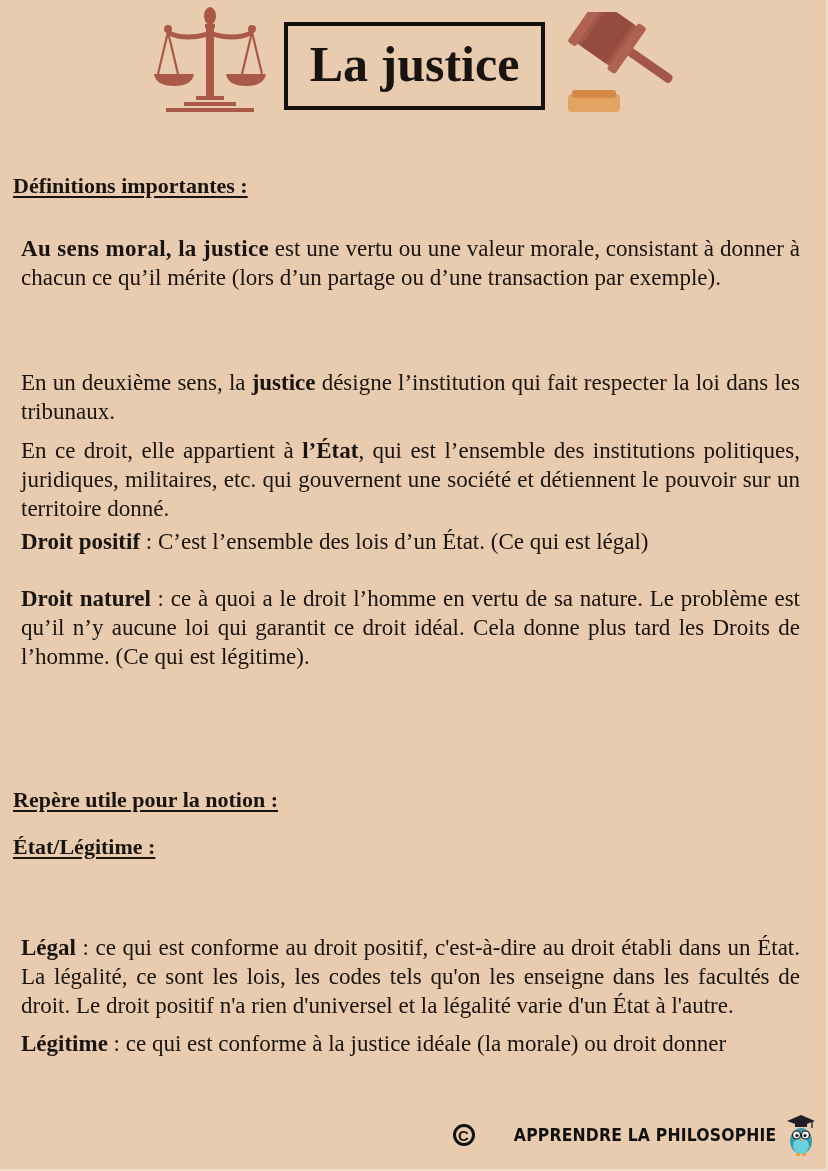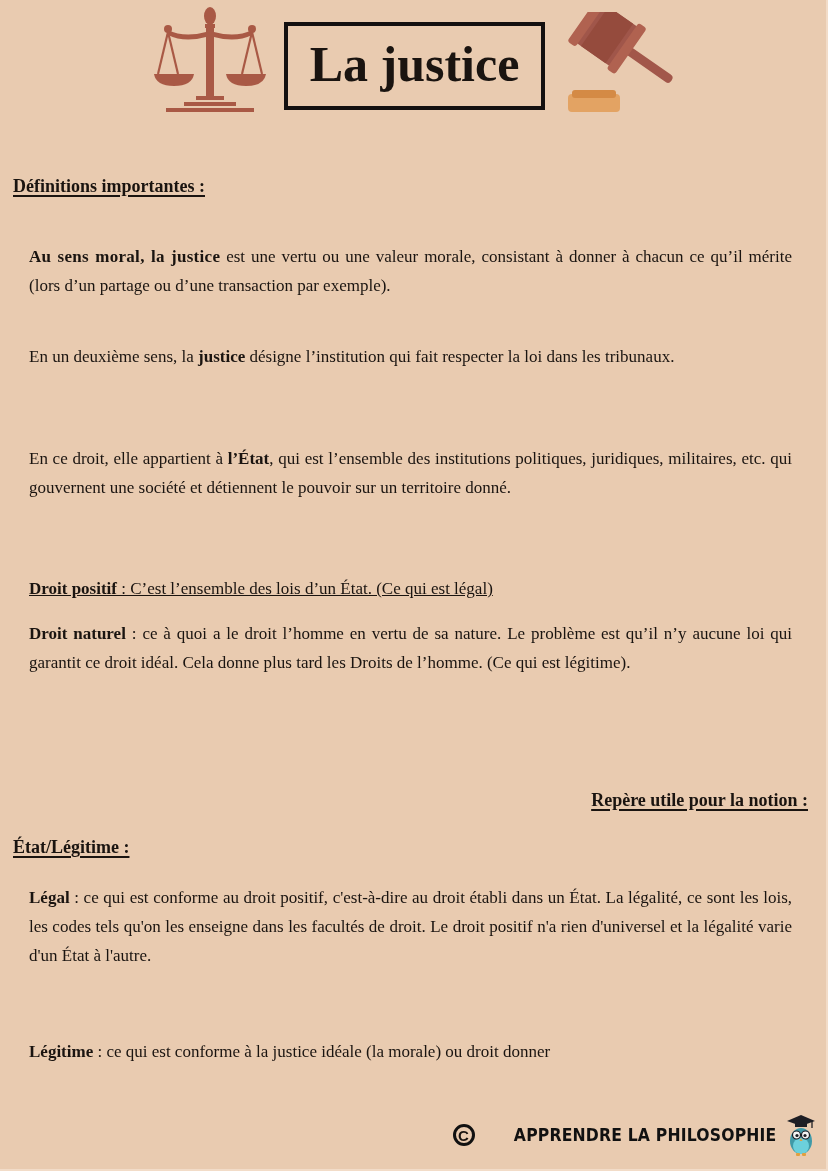--- a/index.html
+++ b/index.html
@@ -27,26 +27,26 @@
     display: flex; align-items: center; justify-content: center;
     box-sizing: content-box;
   }
   .title-text {
     font-size: 50px; font-weight: bold; letter-spacing: 0px;
     line-height: 1; margin-top: -4px;
   }
 
   .content { position: absolute; left: 13px; width: 795px; }
   .h-section {
-    font-size: 18px; font-weight: bold; text-decoration: underline;
+    font-size: 22px; font-weight: bold; text-decoration: underline;
     text-decoration-thickness: 2px; text-underline-offset: 3px;
     margin: 0; line-height: 30px; white-space: nowrap;
   }
   .para {
-    font-size: 17px; line-height: 29px; margin: 16px;
+    font-size: 23px; line-height: 29px; margin: 8px;
     text-align: justify; text-align-last: left;
   }
   .para b { font-weight: bold; }
   .para.spread b { letter-spacing: 0.3px; }
 
   .footer {
     position: absolute; right: 12px; top: 1112px; height: 46px;
     display: flex; align-items: center; gap: 10px;
   }
   .copyright {
@@ -118,52 +118,52 @@
 <div class="content" style="top:171px;">
   <h2 class="h-section">Définitions importantes :</h2>
 </div>
 
 <div class="content" style="top:226px;">
   <p class="para spread">
     <b>Au sens moral, la justice</b><span> est une vertu ou une valeur morale, consistant à donner à chacun ce qu’il mérite (lors d’un partage ou d’une transaction par exemple).</span>
   </p>
 </div>
 
-<div class="content" style="top:326px;">
+<div class="content" style="top:360px;">
   <p class="para">
     <span>En un deuxième sens, la </span><b>justice</b><span> désigne l’institution qui fait respecter la loi dans les tribunaux.</span>
   </p>
 </div>
 
 <div class="content" style="top:428px;">
   <p class="para">
     <span>En ce droit, elle appartient à </span><b>l’État</b><span>, qui est l’ensemble des institutions politiques, juridiques, militaires, etc. qui gouvernent une société et détiennent le pouvoir sur un territoire donné.</span>
   </p>
 </div>
 
-<div class="content" style="top:558px;text-decoration:underline;">
+<div class="content" style="top:519px;">
   <p class="para">
     <b>Droit positif</b><span> : C’est l’ensemble des lois d’un État. (Ce qui est légal)</span>
   </p>
 </div>
 
-<div class="content" style="top:603px;">
+<div class="content" style="top:576px;">
   <p class="para">
     <b>Droit naturel</b><span> : ce à quoi a le droit l’homme en vertu de sa nature. Le problème est qu’il n’y aucune loi qui garantit ce droit idéal. Cela donne plus tard les Droits de l’homme. (Ce qui est légitime).</span>
   </p>
 </div>
 
-<div class="content" style="top:785px;text-align:right;">
+<div class="content" style="top:785px;">
   <h2 class="h-section">Repère utile pour la notion :</h2>
 </div>
 <div class="content" style="top:832px;">
   <h3 class="h-section">État/Légitime :</h3>
 </div>
 
-<div class="content" style="top:867px;">
+<div class="content" style="top:925px;">
   <p class="para">
     <b>Légal</b><span> : ce qui est conforme au droit positif, c'est-à-dire au droit établi dans un État. La légalité, ce sont les lois, les codes tels qu'on les enseigne dans les facultés de droit. Le droit positif n'a rien d'universel et la légalité varie d'un État à l'autre.</span>
   </p>
 </div>
 
 <div class="content" style="top:1021px;">
   <p class="para">
     <b>Légitime</b><span> : ce qui est conforme à la justice idéale (la morale) ou droit donner</span>
   </p>
 </div>

